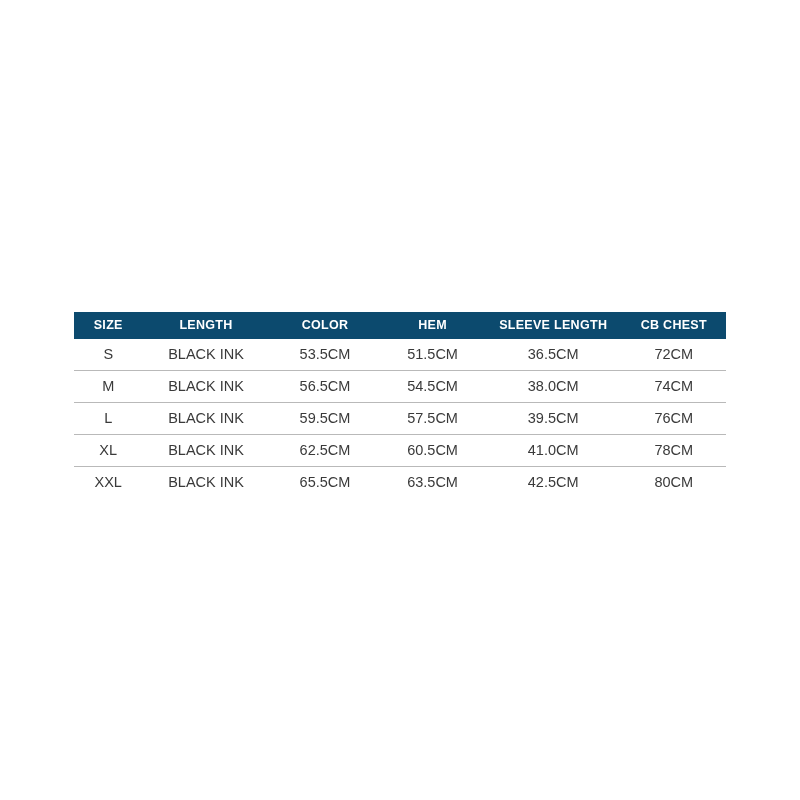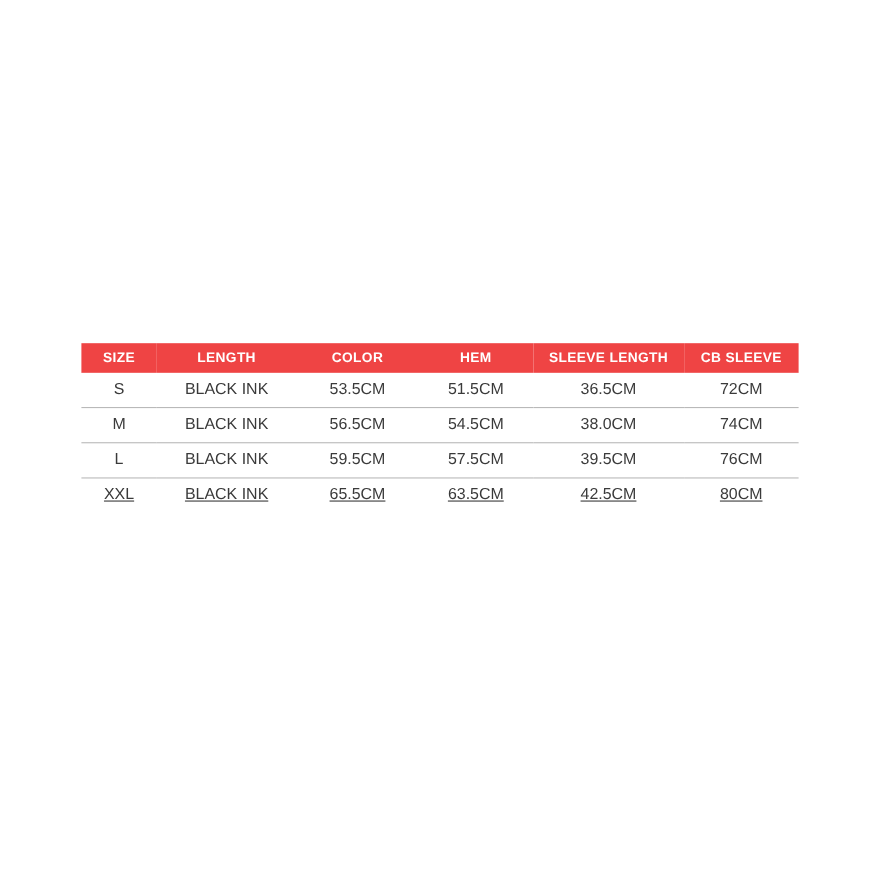--- a/index.html
+++ b/index.html
@@ -23,21 +23,21 @@
     left: 74px;
     top: 312px;
     width: 652px;
   }
   table.size-table {
     border-collapse: collapse;
     width: 100%;
     table-layout: fixed;
   }
   table.size-table thead tr {
-    background: #ef4444;
+    background: #0c4a6e;
     padding-left: 15px;
   }
   table.size-table thead th {
     color: #ffffff;
     font-size: 12.5px;
     font-weight: bold;
     letter-spacing: 0.3px;
     padding: 6px 0 7px 0;
     text-align: center;
     border: none;
@@ -46,21 +46,20 @@
     color: #3a3a3a;
     font-size: 14.5px;
     font-weight: normal;
     text-align: center;
     padding: 7px 0 8px 0;
     border-bottom: 1px solid #b9b9b9;
     background: #ffffff;
   }
   table.size-table tbody tr:last-child td {
     border-bottom: none;
-    text-decoration: underline;
   }
   
   col.c-size { width: 10.5%; }
   col.c-color { width: 19.5%; }
   col.c-chest { width: 17%; }
   col.c-hem { width: 16%; }
   col.c-sleeve { width: 21%; }
   col.c-cb { width: 16%; }
 </style>
 </head>
@@ -77,21 +76,21 @@
         <col class="c-sleeve">
         <col class="c-cb">
       </colgroup>
       <thead>
         <tr>
           <th>SIZE</th>
           <th>LENGTH</th>
           <th>COLOR</th>
           <th>HEM</th>
           <th>SLEEVE LENGTH</th>
-          <th>CB SLEEVE</th>
+          <th>CB CHEST</th>
         </tr>
       </thead>
       <tbody>
         <tr>
           <td>S</td>
           <td>BLACK INK</td>
           <td>53.5CM</td>
           <td>51.5CM</td>
           <td>36.5CM</td>
           <td>72CM</td>
@@ -106,20 +105,28 @@
         </tr>
         <tr>
           <td>L</td>
           <td>BLACK INK</td>
           <td>59.5CM</td>
           <td>57.5CM</td>
           <td>39.5CM</td>
           <td>76CM</td>
         </tr>
         <tr>
+          <td>XL</td>
+          <td>BLACK INK</td>
+          <td>62.5CM</td>
+          <td>60.5CM</td>
+          <td>41.0CM</td>
+          <td>78CM</td>
+        </tr>
+        <tr>
           <td>XXL</td>
           <td>BLACK INK</td>
           <td>65.5CM</td>
           <td>63.5CM</td>
           <td>42.5CM</td>
           <td>80CM</td>
         </tr>
       </tbody>
     </table>
   </div>

